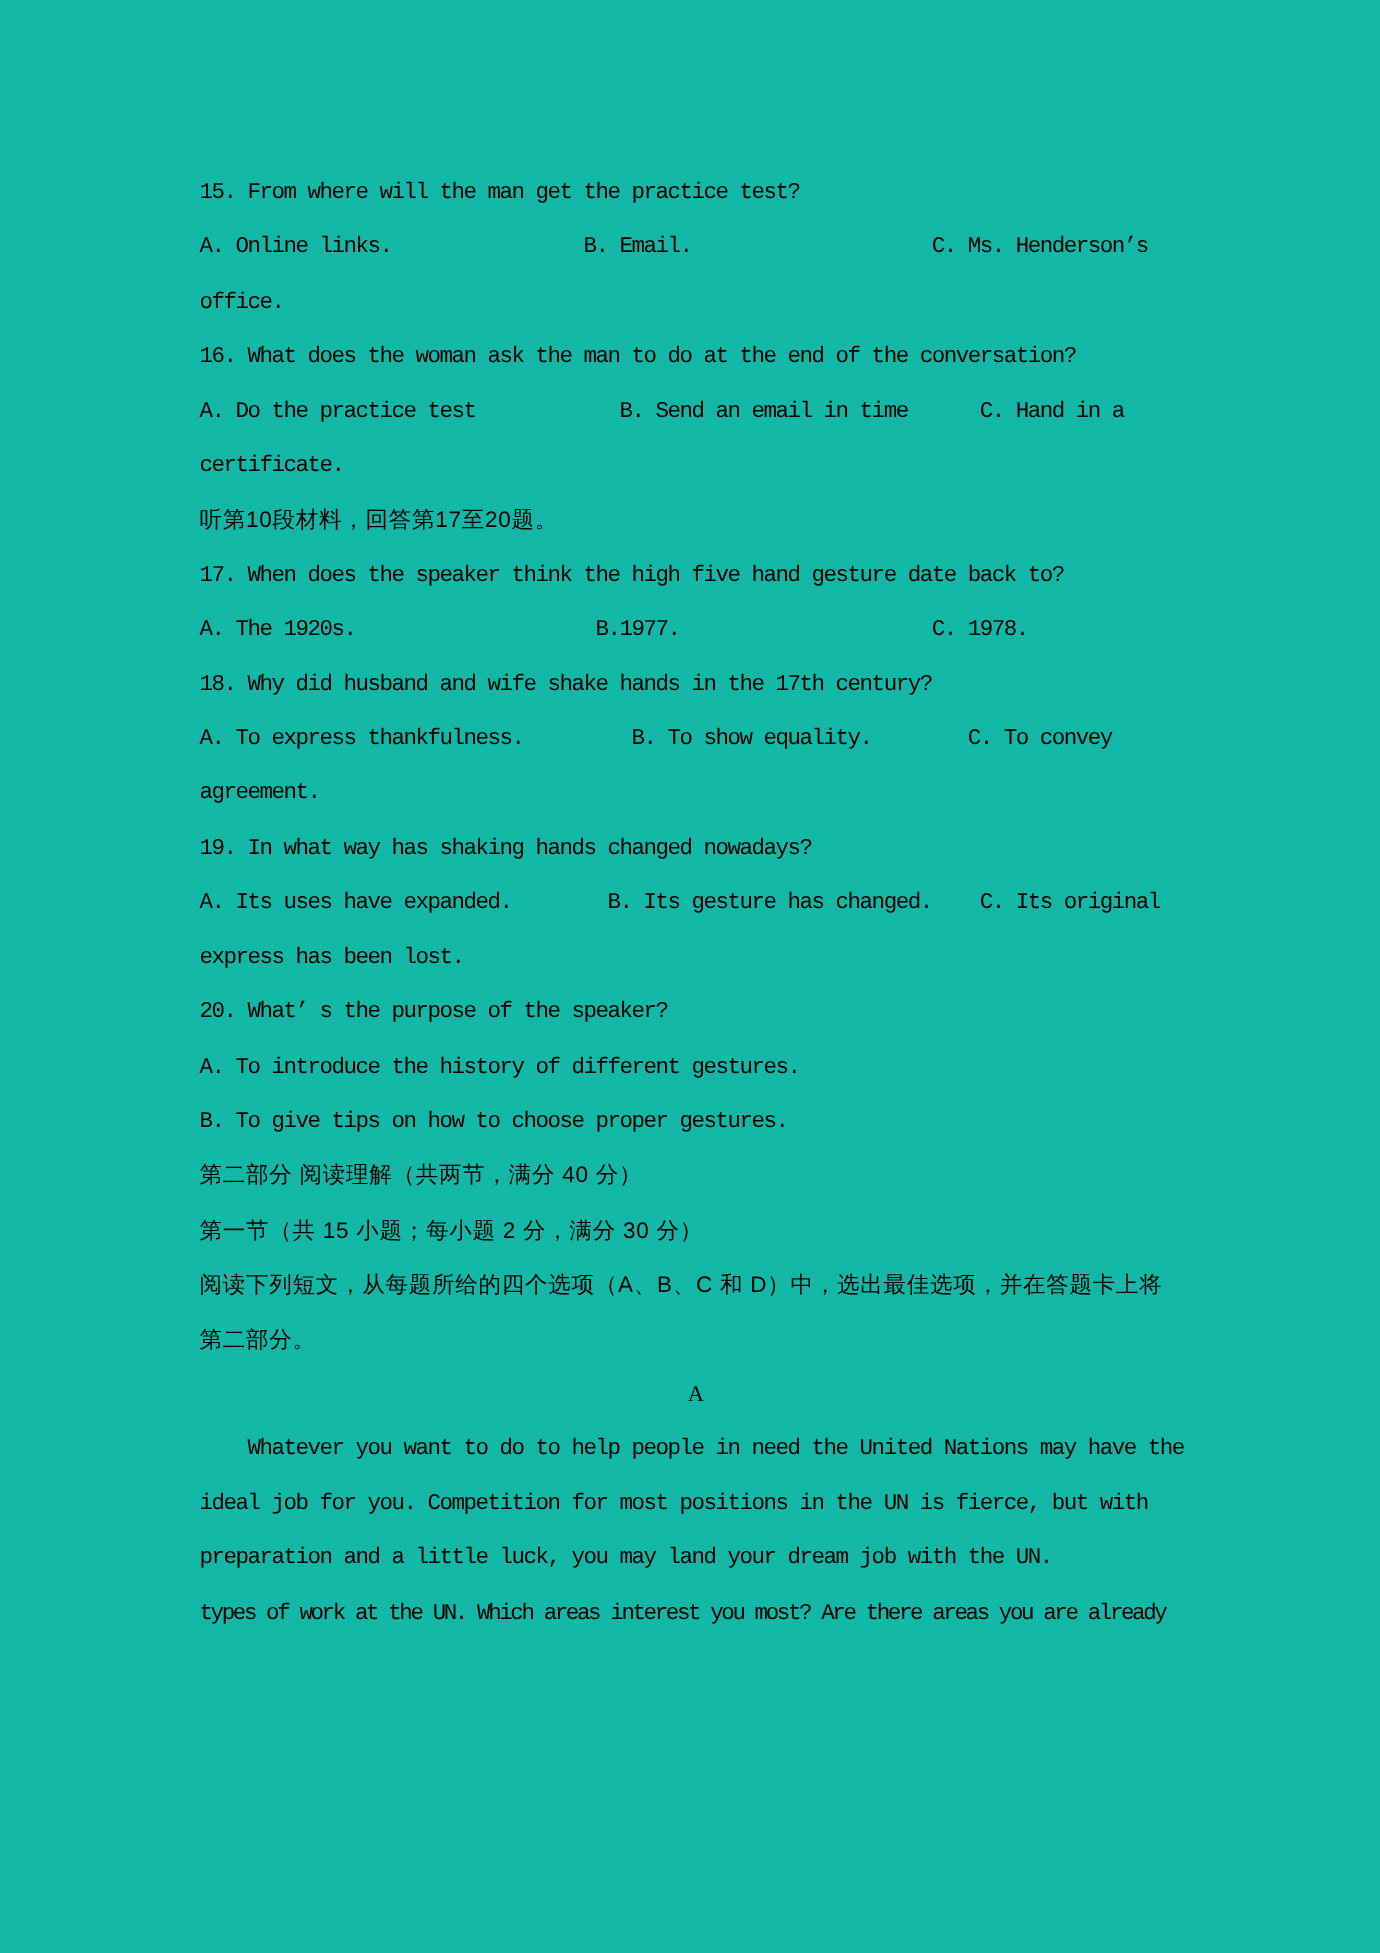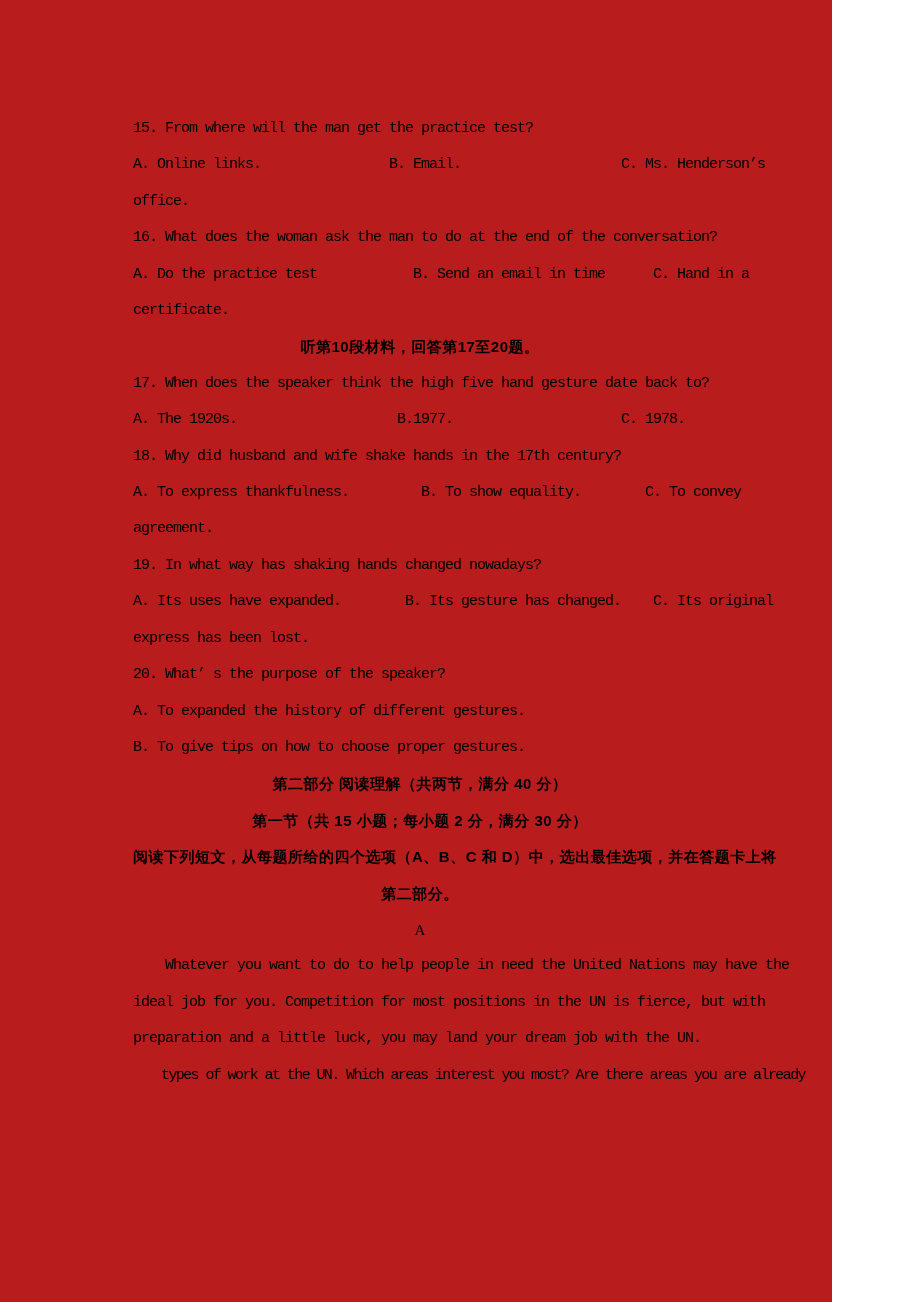--- a/index.html
+++ b/index.html
@@ -2,51 +2,49 @@
 <html><head>
 <meta charset="utf-8">
 <style>
   html, body {
     margin: 0;
     padding: 0;
     background: #ffffff;
   }
   .page {
     position: relative;
-    width: 832px;
+    width: 920px;
     height: 1302px;
     box-sizing: border-box;
-    background: #b91c1c;
+    background: #14b8a6;
     padding: 111px 125px 0 133px;
     color: #000000;
     font-family: "Liberation Mono", "DejaVu Sans Mono", monospace;
     font-size: 15px;
     letter-spacing: -1px;
     line-height: 36.4px;
     overflow: hidden;
   }
   .line {
     white-space: pre;
     min-height: 36.4px;
     overflow: visible;
   }
   .cjk-bold {
-    font-weight: bold;
+    font-weight: normal;
     letter-spacing: 0.5px;
     font-family: "Liberation Sans", "DejaVu Sans", sans-serif;
-    text-align: center;
   }
   .center {
     text-align: center;
     letter-spacing: 0;
     font-family: "Liberation Serif", "DejaVu Serif", serif;
   }
   .tight {
     letter-spacing: -1.6px;
-    margin-left: 28px;
   }
 </style>
 </head>
 <body>
 
 <div class="page">
   <div class="line">15. From where will the man get the practice test?</div>
   <div class="line">A. Online links.                B. Email.                    C. Ms. Henderson’s</div>
   <div class="line">office.</div>
   <div class="line">16. What does the woman ask the man to do at the end of the conversation?</div>
@@ -55,21 +53,21 @@
   <div class="line cjk-bold">听第10段材料，回答第17至20题。</div>
   <div class="line">17. When does the speaker think the high five hand gesture date back to?</div>
   <div class="line">A. The 1920s.                    B.1977.                     C. 1978.</div>
   <div class="line">18. Why did husband and wife shake hands in the 17th century?</div>
   <div class="line">A. To express thankfulness.         B. To show equality.        C. To convey</div>
   <div class="line">agreement.</div>
   <div class="line">19. In what way has shaking hands changed nowadays?</div>
   <div class="line">A. Its uses have expanded.        B. Its gesture has changed.    C. Its original</div>
   <div class="line">express has been lost.</div>
   <div class="line">20. What’ s the purpose of the speaker?</div>
-  <div class="line">A. To expanded the history of different gestures.</div>
+  <div class="line">A. To introduce the history of different gestures.</div>
   <div class="line">B. To give tips on how to choose proper gestures.</div>
   <div class="line cjk-bold">第二部分 阅读理解（共两节，满分 40 分）</div>
   <div class="line cjk-bold">第一节（共 15 小题；每小题 2 分，满分 30 分）</div>
   <div class="line cjk-bold">阅读下列短文，从每题所给的四个选项（A、B、C 和 D）中，选出最佳选项，并在答题卡上将</div>
   <div class="line cjk-bold">第二部分。</div>
   <div class="line center">A</div>
   <div class="line">    Whatever you want to do to help people in need the United Nations may have the</div>
   <div class="line">ideal job for you. Competition for most positions in the UN is fierce, but with</div>
   <div class="line">preparation and a little luck, you may land your dream job with the UN.</div>
   <div class="line tight">types of work at the UN. Which areas interest you most? Are there areas you are already</div>

